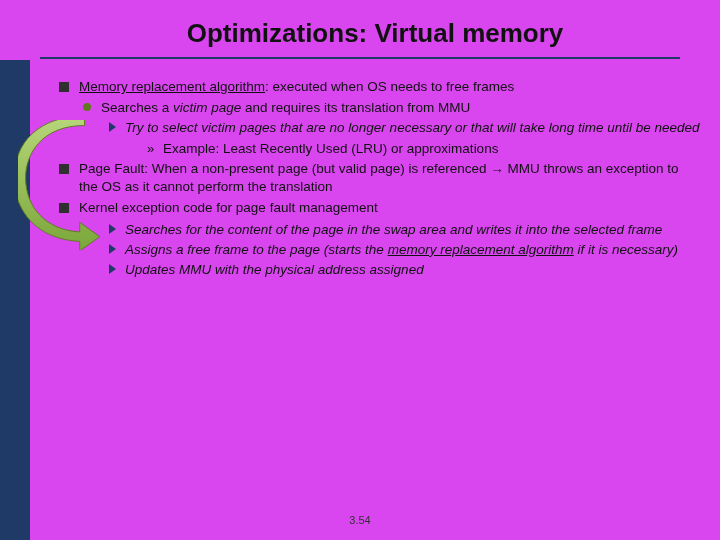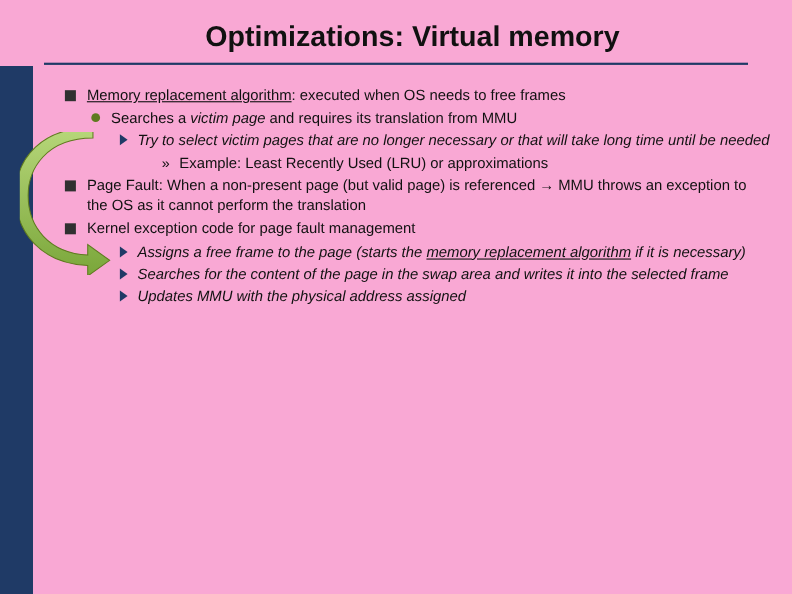--- a/index.html
+++ b/index.html
@@ -1,17 +1,17 @@
 <!DOCTYPE html>
 <html><head>
 <meta charset="utf-8">
 <style>
   * { margin: 0; padding: 0; box-sizing: border-box; }
   html, body { width: 720px; height: 540px; font-family: Arial, Helvetica, sans-serif; background: #fff; overflow: hidden; }
-  .slide { position: relative; width: 720px; height: 540px; background: #f9a8d4; }
+  .slide { position: relative; width: 720px; height: 540px; background: #d946ef; }
   .sidebar { position: absolute; left: 0; top: 60px; width: 30px; bottom: 0; background: #1f3a66; }
   .title-wrap { padding: 18px 40px 0 70px; }
   .title { font-size: 26px; color: #111; text-align: center; font-weight: bold; }
   .title-rule { border: none; border-top: 2px solid #1f3a66; margin: 8px 40px 0 40px; }
   .content { position: absolute; left: 55px; right: 20px; top: 78px; font-size: 13.5px; color: #111; line-height: 1.35; }
   .lvl1 { position: relative; padding-left: 24px; margin-bottom: 3px; }
   .lvl1::before { content: ""; position: absolute; left: 4px; top: 4px; width: 10px; height: 10px; background: #303030; }
   .lvl1-text u { text-decoration: underline; }
   .lvl2 { position: relative; padding-left: 46px; margin-bottom: 2px; }
   .lvl2::before { content: ""; position: absolute; left: 28px; top: 4px; width: 8px; height: 8px; background: #5f7a1f; border-radius: 50%; }
@@ -68,26 +68,27 @@
     <div class="lvl1">
       <span>Page Fault: When a non-present page (but valid page) is referenced → MMU throws an exception to the OS as it cannot perform the translation</span>
     </div>
 
     <div class="lvl1">
       <span>Kernel exception code for page fault management</span>
     </div>
 
 
     <div class="lvl3">
-      <span><span>Assigns a free frame to the page (starts the </span><u class="ul">memory replacement algorithm</u><span> if it is necessary)</span></span>
+      <span>Searches for the content of the page in the swap area  and writes it into the selected frame</span>
     </div>
 
     <div class="lvl3">
-      <span>Searches for the content of the page in the swap area  and writes it into the selected frame</span>
+      <span><span>Assigns a free frame to the page (starts the </span><u class="ul">memory replacement algorithm</u><span> if it is necessary)</span></span>
     </div>
 
     <div class="lvl3">
       <span>Updates MMU with the physical address assigned</span>
     </div>
 
   </div>
 
+  <div class="pagenum">3.54</div>
 </div>
 
 </body></html>

